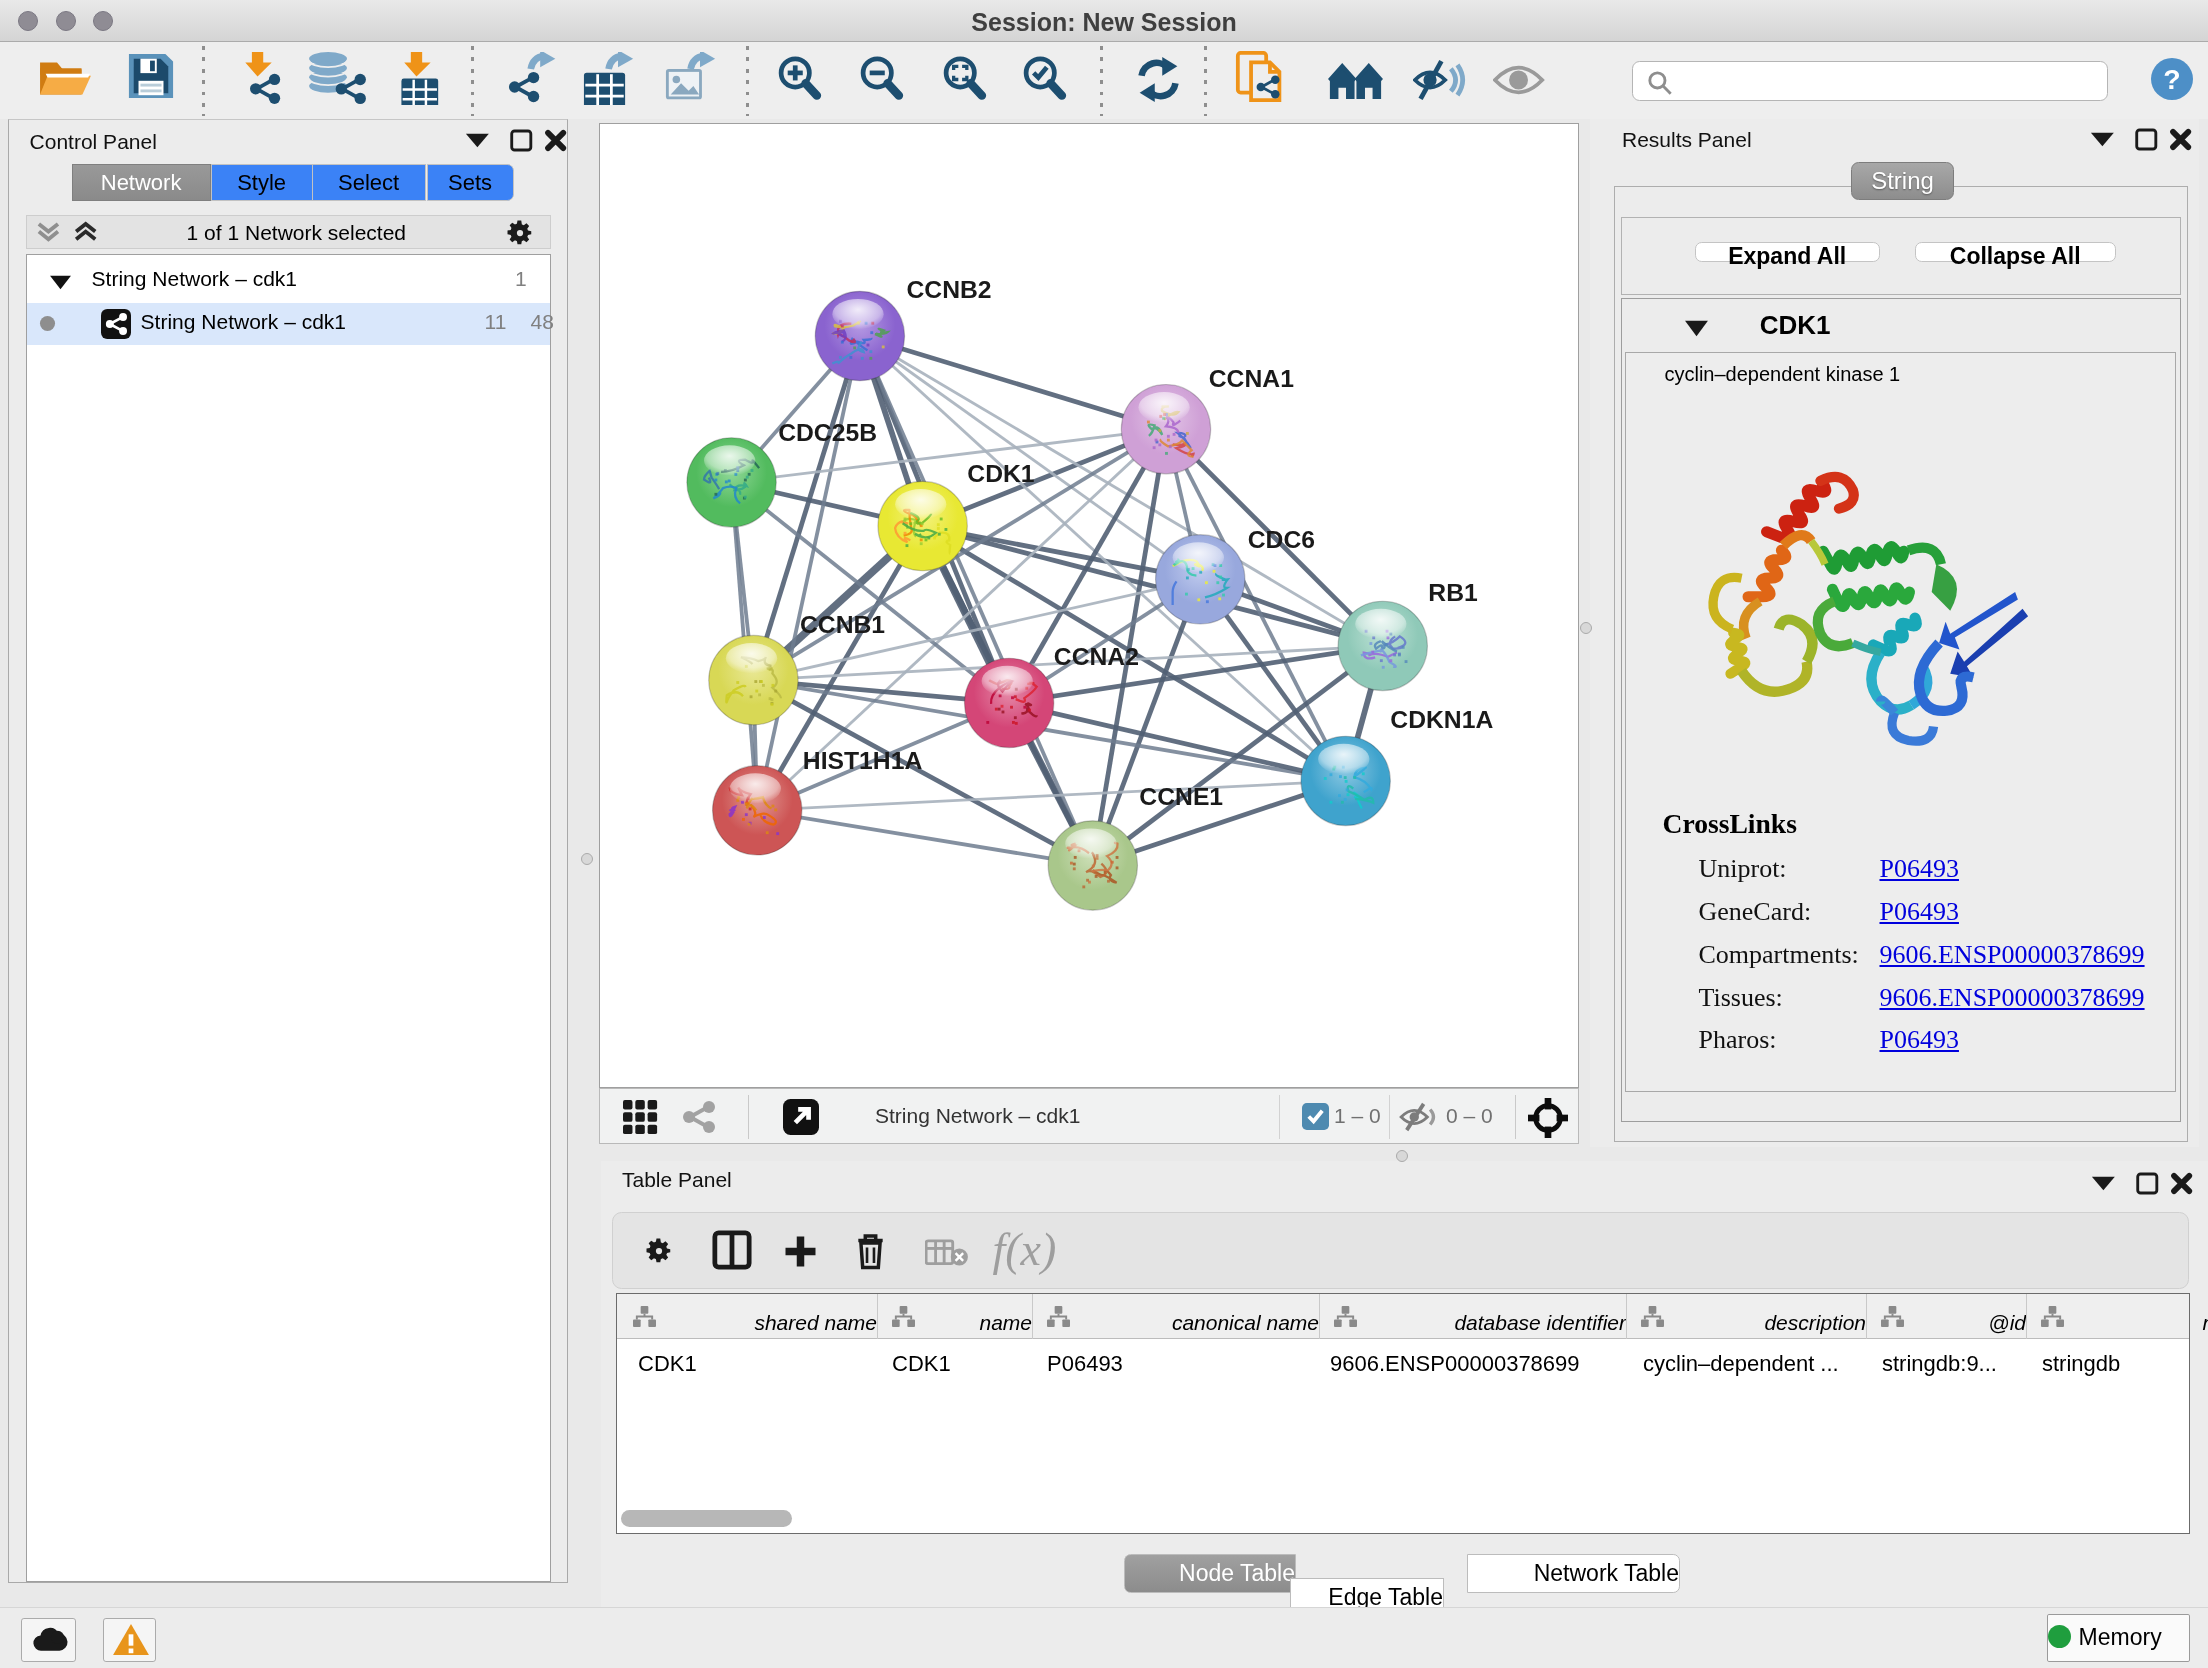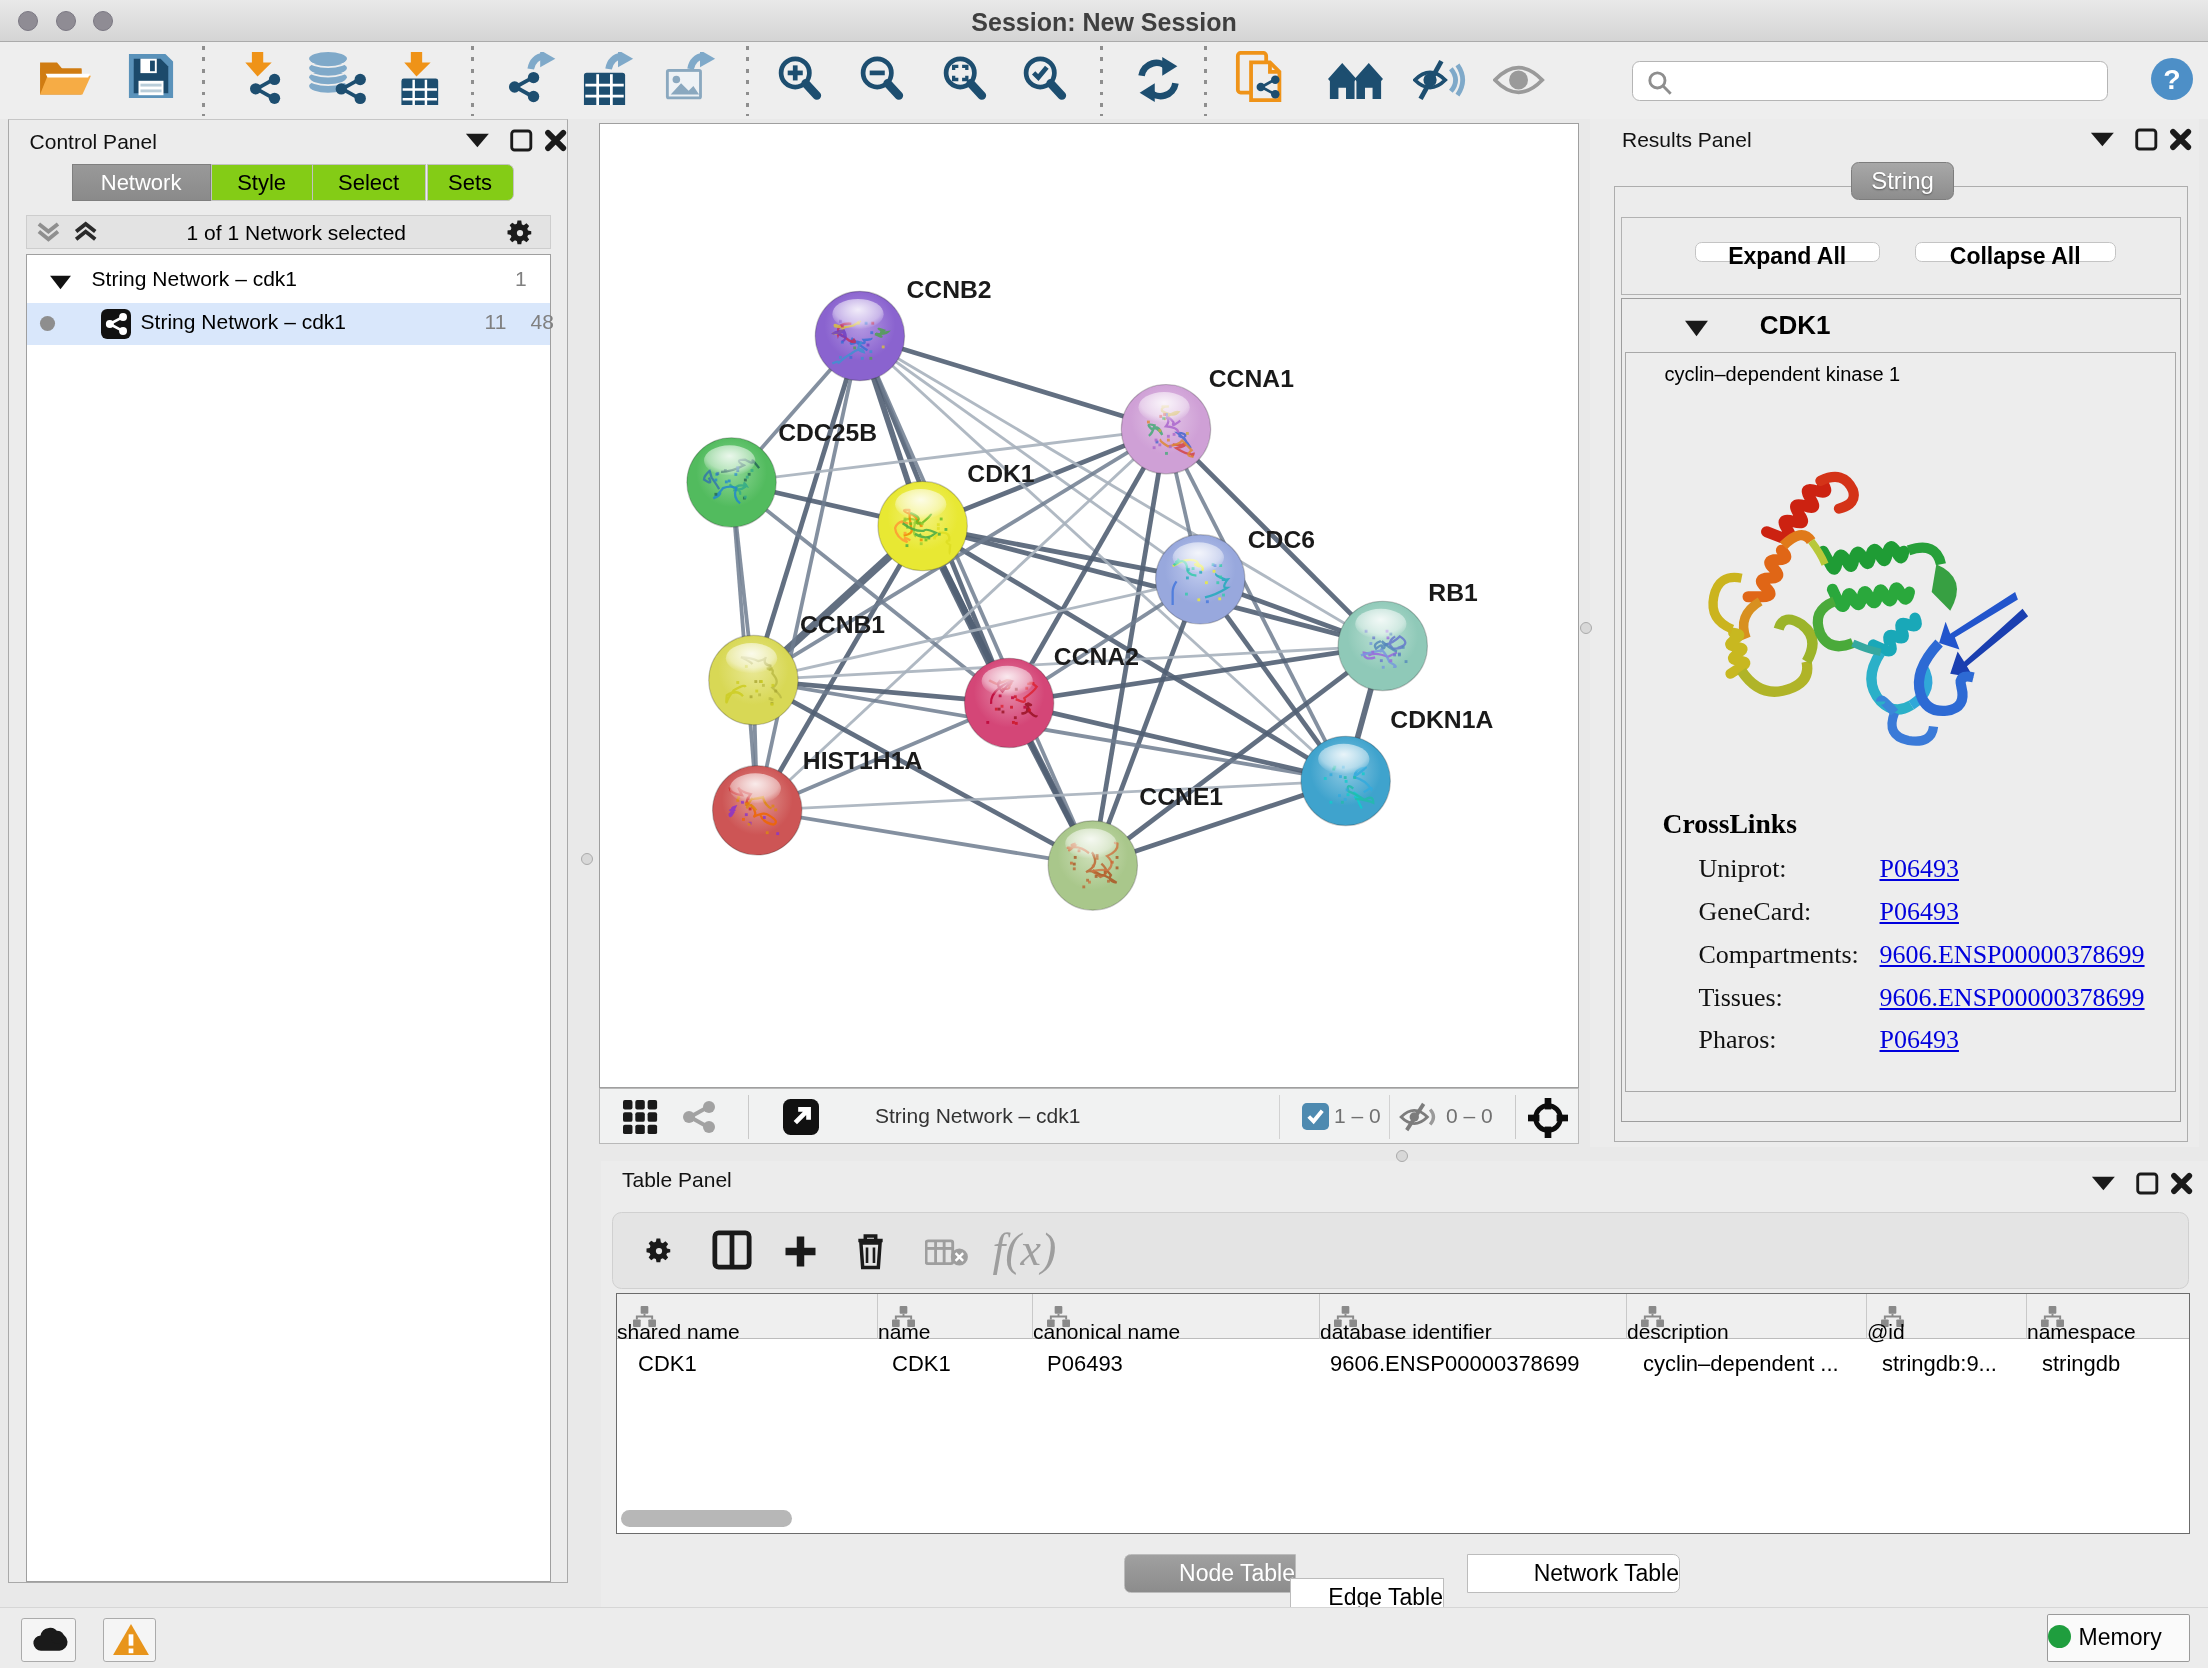--- a/index.html
+++ b/index.html
@@ -17,21 +17,21 @@
 #toolbar { left:0; top:42px; width:2208px; height:77px; background:#eeeeee; }
 .tsep { position:absolute; top:3.8px; height:70px; width:2.9px;
   background:repeating-linear-gradient(#8e8e8e 0 3.8px, transparent 3.8px 11.4px); }
 #searchbox { position:absolute; left:1632px; top:19px; width:476px; height:40px;
   background:#fff; border:1px solid #b5b5b5; border-radius:7.6px; }
 
 .ptitle { font-size:21px; color:#111; }
 
 #control { left:7.6px; top:119px; width:560px; height:1464px; background:#ececec;
   border:1px solid #a9a9a9; border-top:1px solid #c6c6c6; }
-.tab { position:absolute; top:44px; height:37px; background:#84cc16; border:1px solid #c2c2c2;
+.tab { position:absolute; top:44px; height:37px; background:#3b82f6; border:1px solid #c2c2c2;
   font-size:22px; text-align:center; line-height:35px; color:#000; }
 .tabsel { background:linear-gradient(#999,#8a8a8a); color:#fff; border-color:#7f7f7f; }
 #netbar { position:absolute; left:17px; top:95px; width:525px; height:34px;
   background:#e3e3e3; border:1px solid #cdcdcd; }
 #tree { position:absolute; left:17px; top:134px; width:525px; height:1328px;
   background:#fff; border:1px solid #9f9f9f; }
 .trow { position:absolute; left:0; width:100%; height:40px; font-size:21px; }
 
 #canvas { left:599px; top:123px; width:980px; height:965px; background:#fff;
   border:1px solid #9f9f9f; }
@@ -55,21 +55,21 @@
 .link { color:#0000dd; text-decoration:underline; }
 
 #tablepanel { left:601px; top:1161px; width:1607px; height:446px; background:#ececec; }
 #ttools { position:absolute; left:10.5px; top:51px; width:1577px; height:77px;
   background:#e4e4e4; border:1px solid #d0d0d0; border-radius:9.5px; }
 #ttable { position:absolute; left:15px; top:132px; width:1574px; height:241px;
   background:#fff; border:1.9px solid #6b6b6b; }
 #thead { position:absolute; left:0; top:0; width:100%; height:45px; background:#efefef;
   border-bottom:1px solid #bcbcbc; font-size:21px; color:#000; }
 .th { position:absolute; top:0; height:45px; border-left:1px solid #c9c9c9; }
-.thlab { position:absolute; top:26px; width:100%; text-align:left; }
+.thlab { position:absolute; top:17px; width:100%; text-align:right;font-style:italic; }
 .cell { position:absolute; top:57px; font-size:22px; color:#000; }
 #hscroll { position:absolute; left:3.8px; bottom:5.7px; width:171px; height:17px;
   background:#b7b7b7; border-radius:8.6px; }
 .btab { position:absolute; top:393px; height:39px; background:#fff; border:1px solid #bcbcbc;
   font-size:23px; text-align:right; line-height:37px; }
 
 #statusbar { left:0; top:1607px; width:2208px; height:61px; background:#ececec;
   border-top:1.9px solid #d6d6d6; }
 .sbtn { position:absolute; top:9.5px; height:44px; background:#f5f5f5;
   border:1px solid #ababab; border-radius:2.9px; }

